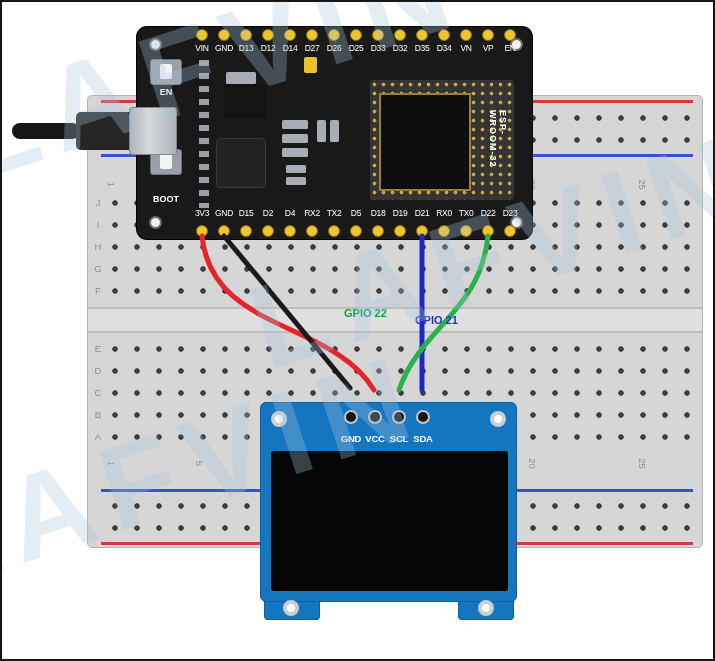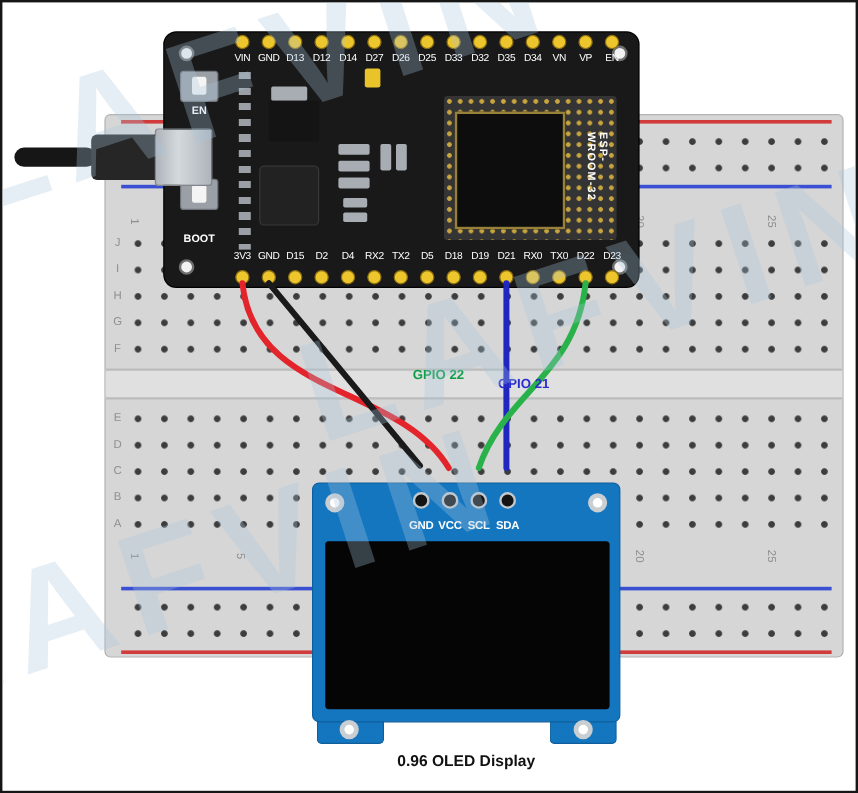--- a/index.html
+++ b/index.html
@@ -242,19 +242,18 @@
       <span>SCL</span>
       <span>SDA</span>
     </div>
     <div class="oled-screen"></div>
   </div>
   <div class="oled-hole" style="left:269px;top:409px;"></div>
   <div class="oled-hole" style="left:488px;top:409px;"></div>
   <div class="oled-hole" style="left:281px;top:598px;"></div>
   <div class="oled-hole" style="left:476px;top:598px;"></div>
 
-  <div class="oled-caption">0.96 OLED Display</div>
 
   <div class="watermark" style="left:-50px;top:-10px;transform:rotate(-18deg);">LAFVIN</div>
   <div class="watermark" style="left:240px;top:180px;transform:rotate(-18deg);">LAFVIN</div>
   <div class="watermark" style="left:-90px;top:400px;transform:rotate(-18deg);">LAFVIN</div>
 
 </div>
 
 </body></html>

